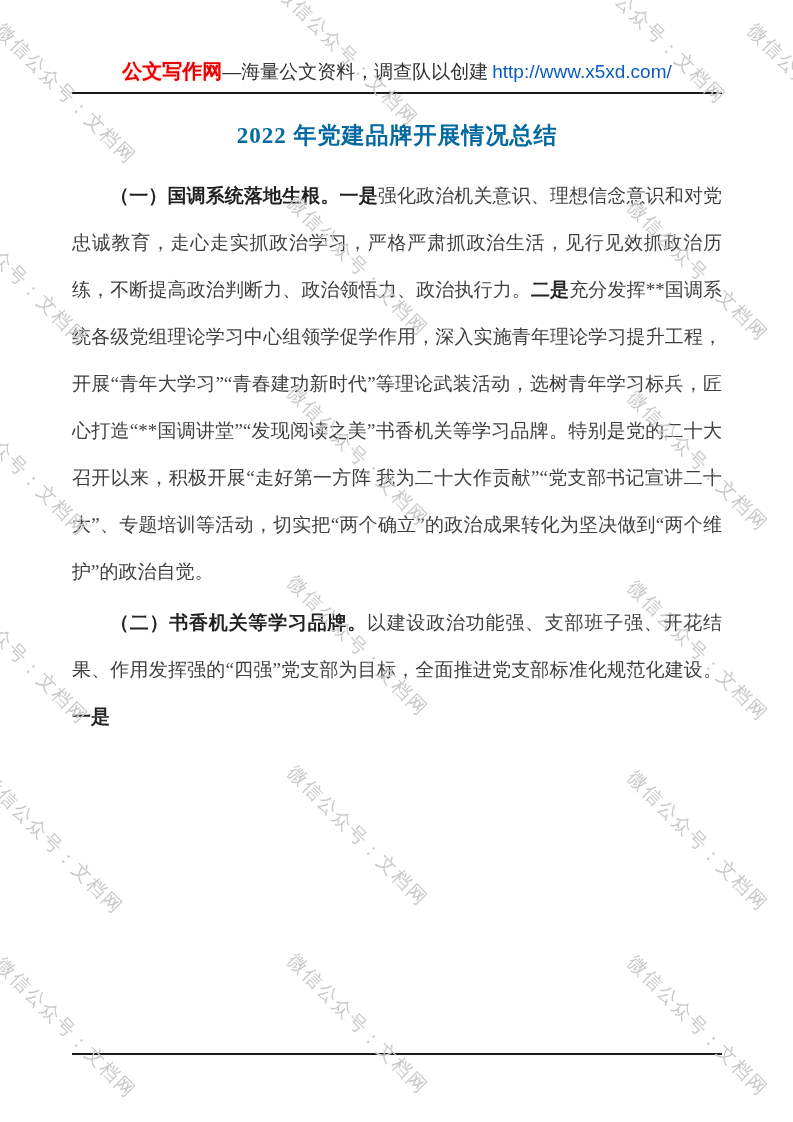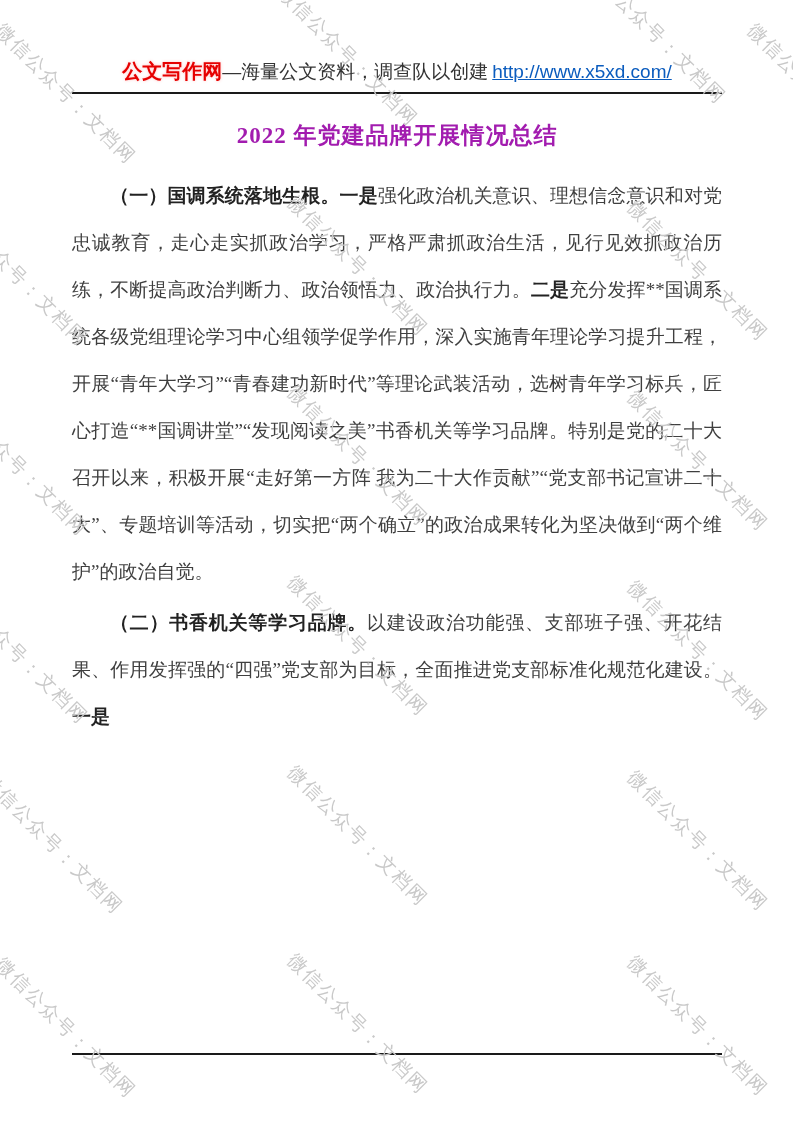--- a/index.html
+++ b/index.html
@@ -38,39 +38,38 @@
     white-space:nowrap;
   }
   .header .brand {
     color:#e60000;
     font-weight:700;
     font-size:20px;
     text-shadow:0 0 3px rgba(255,110,110,0.45);
   }
   .header .link {
     color:#0b5cbe;
-    text-decoration:underline;
     margin-left:4px;
     cursor:pointer;
   }
   .rule {
     position:absolute; left:72px; right:71px;
     border-top:2px solid #1a1a1a;
     height:0; z-index:2;
   }
   .rule-top { top:92px; }
   .rule-bottom { top:1053px; }
   
   .doc-title {
     position:absolute; left:72px; right:71px; top:120px;
     z-index:2;
     text-align:center;
     font-size:23px;
     font-weight:700;
-    color:#a21caf;
+    color:#0369a1;
     letter-spacing:1px;
   }
   .doc-body {
     position:absolute; left:72px; right:71px; top:172px;
     z-index:2;
     font-size:19px;
     line-height:47px;
     color:#3f3f3f;
     text-align:justify;
     text-align-last:left;

